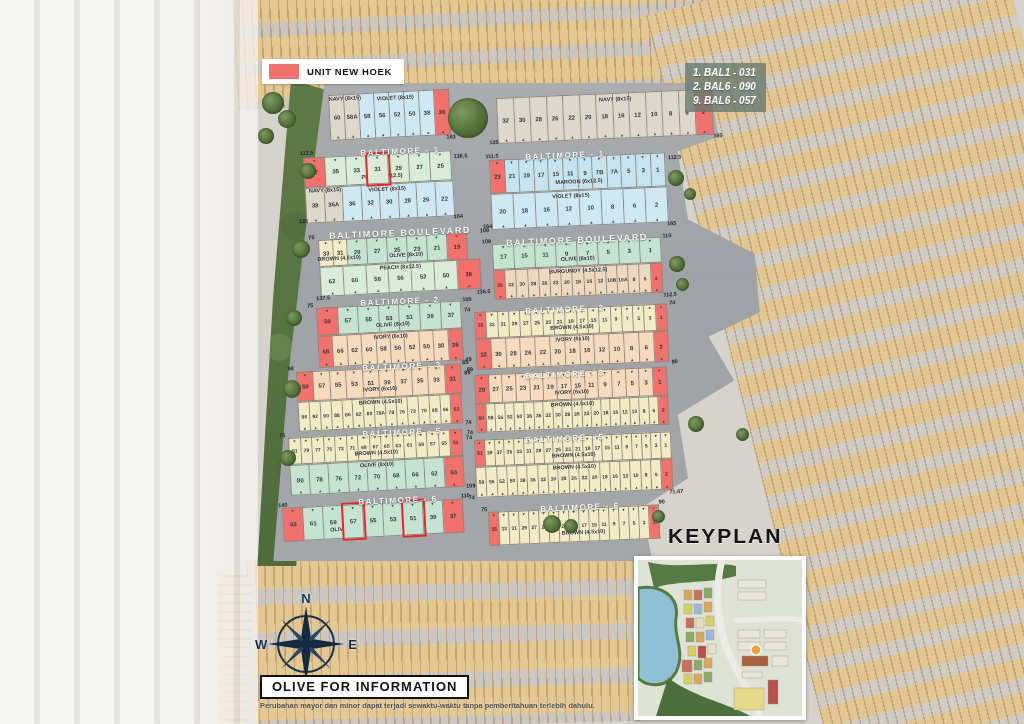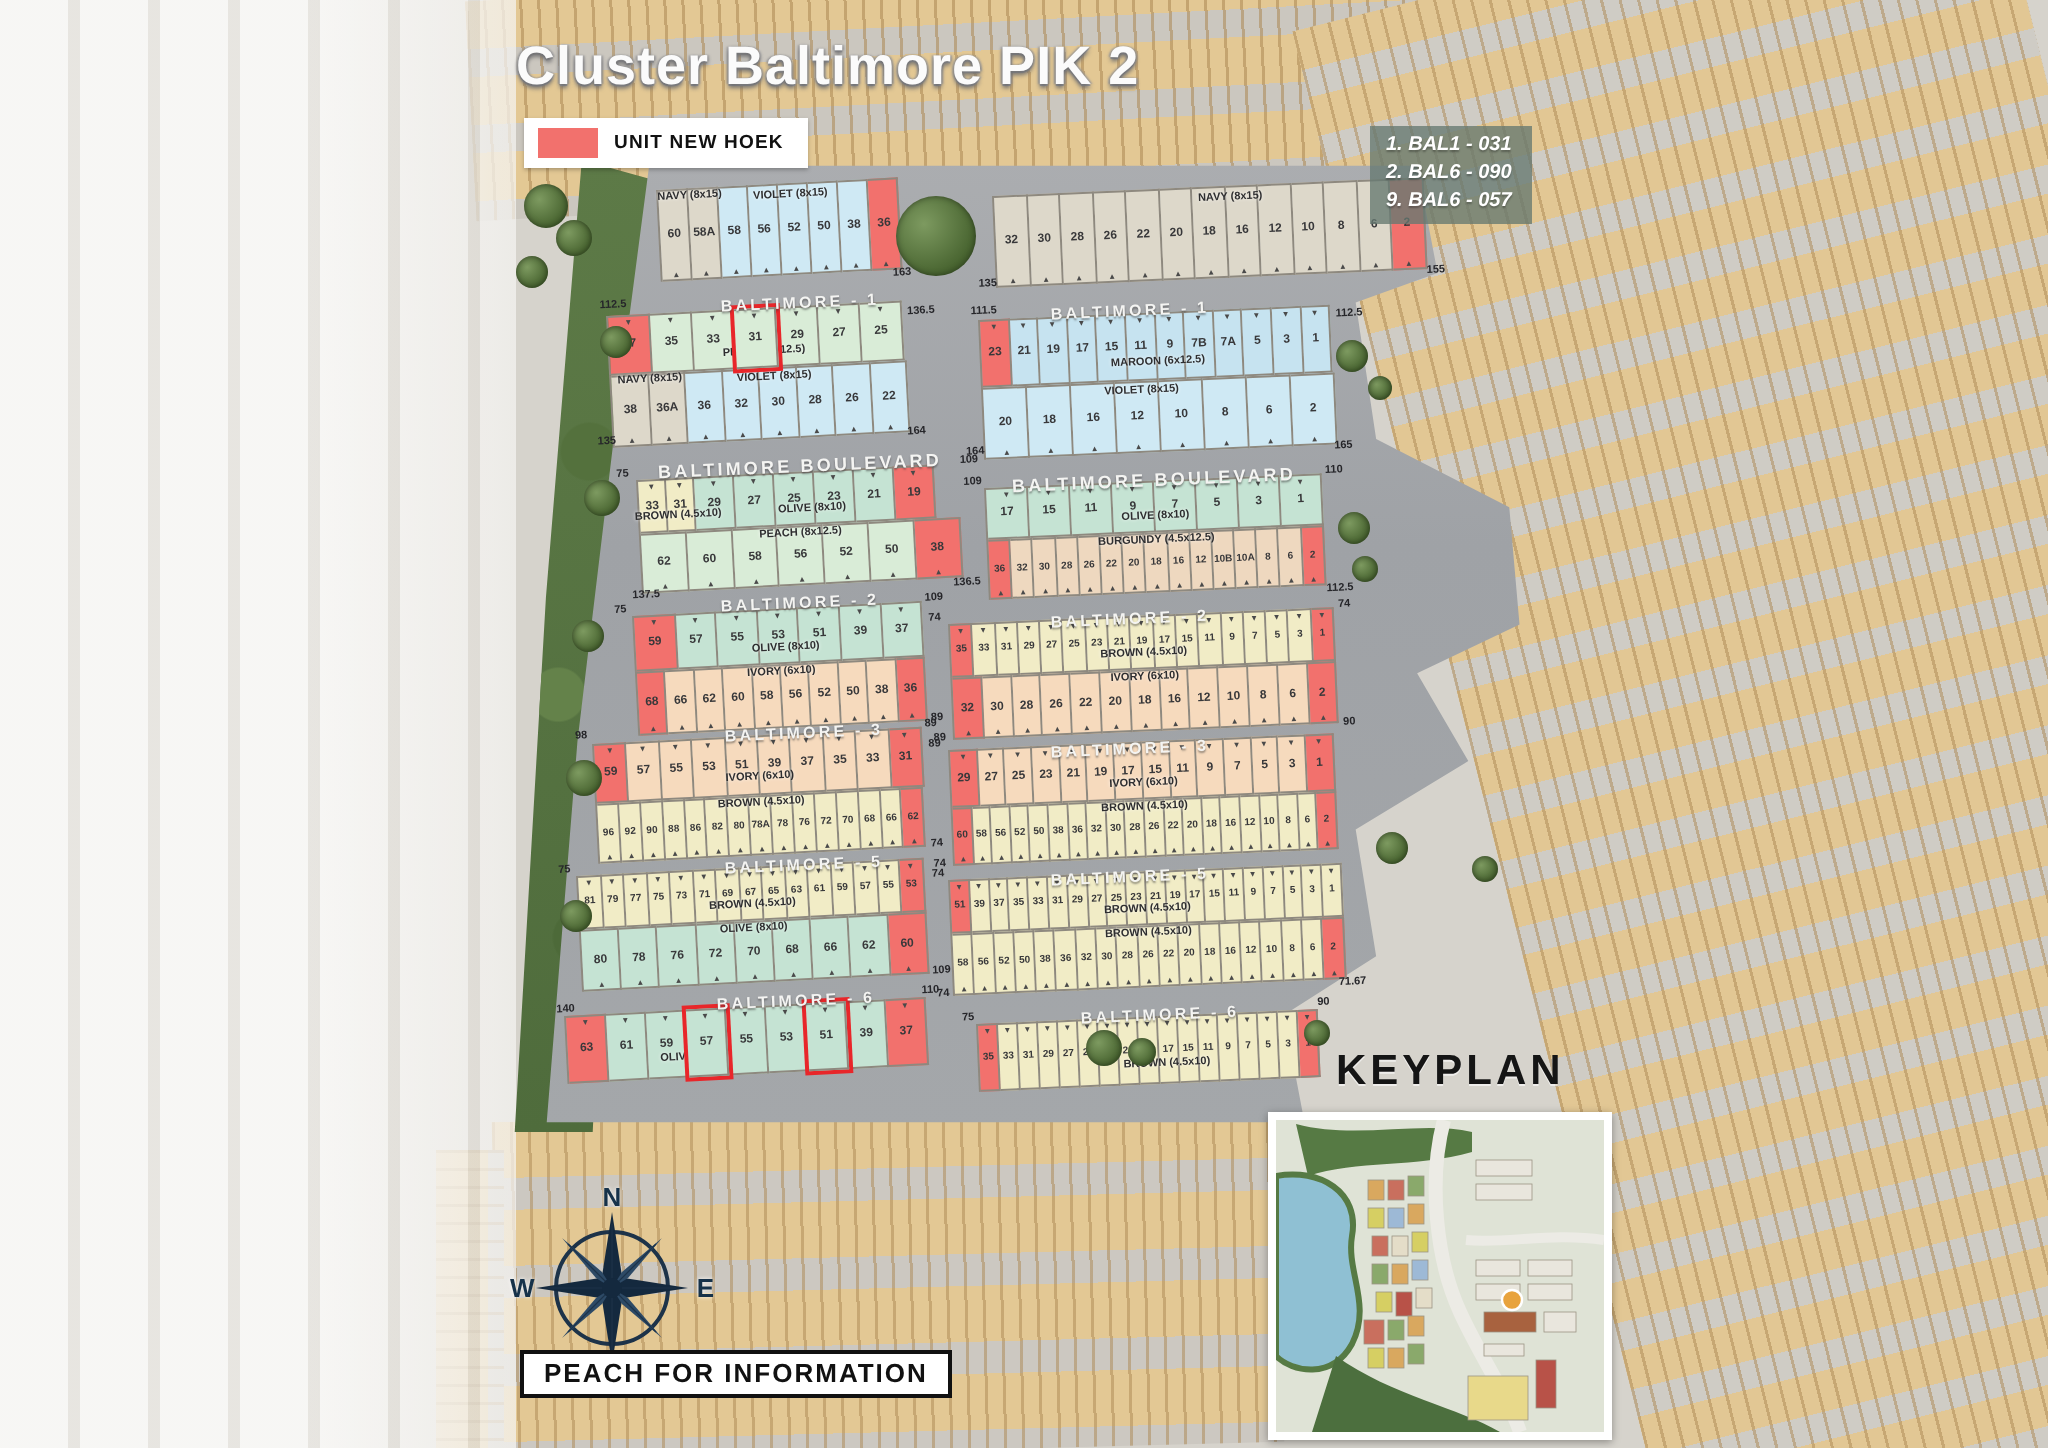--- a/index.html
+++ b/index.html
@@ -1443,21 +1443,20 @@
       <div class="street" style="left: 400px; top: 297px;">BALTIMORE - 2</div>
       <div class="street" style="left: 565px; top: 305px;">BALTIMORE - 2</div>
       <div class="street" style="left: 402px; top: 362px;">BALTIMORE - 3</div>
       <div class="street" style="left: 565px; top: 370px;">BALTIMORE - 3</div>
       <div class="street" style="left: 402px; top: 428px;">BALTIMORE - 5</div>
       <div class="street" style="left: 565px; top: 434px;">BALTIMORE - 5</div>
       <div class="street" style="left: 398px; top: 496px;">BALTIMORE - 6</div>
       <div class="street" style="left: 580px; top: 503px;">BALTIMORE - 6</div>
     </div>
 
-  <h1 class="title">Cluster Baltimore PIK 2</h1>
   <div class="legend">
     <span class="swatch"></span>
     <span class="ltext">UNIT NEW HOEK</span>
   </div>
   <div class="notes" id="notes-list">
       <div>1. BAL1 - 031</div>
       <div>2. BAL6 - 090</div>
       <div>9. BAL6 - 057</div>
     </div>
 
@@ -1530,17 +1529,18 @@
           <line x1="70" y1="26" x2="26" y2="70"></line>
       </g>
       <circle cx="48" cy="48" r="5" fill="#14293e"></circle>
     </svg>
     <span class="cletter cl-n">N</span>
     <span class="cletter cl-s">S</span>
     <span class="cletter cl-w">W</span>
     <span class="cletter cl-e">E</span>
   </div>
 
-  <div class="info-badge">PEACH FOR INFORMATION</div>
+  <div class="info-badge">OLIVE FOR INFORMATION</div>
   <div class="disclaimer">
+    <div>Perubahan mayor dan minor dapat terjadi sewaktu-waktu tanpa pemberitahuan terlebih dahulu.</div>
   </div>
 
 </div>
 
 </body></html>

